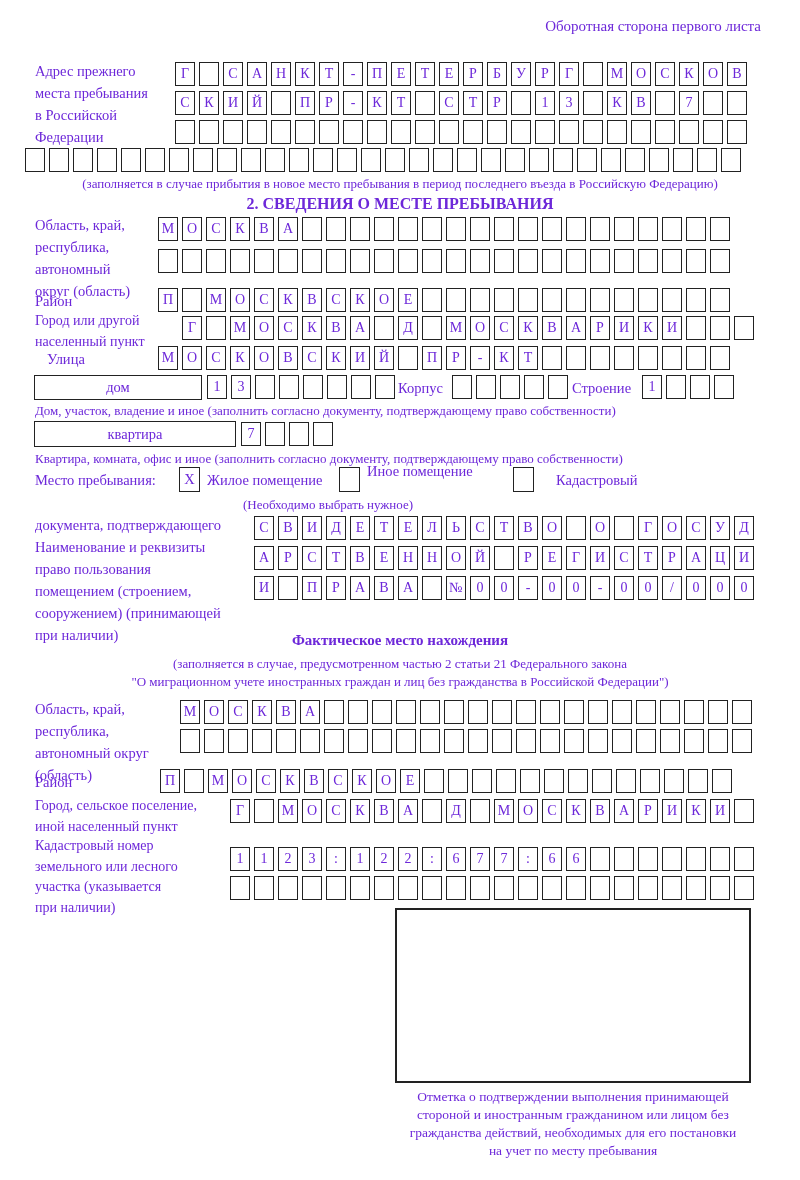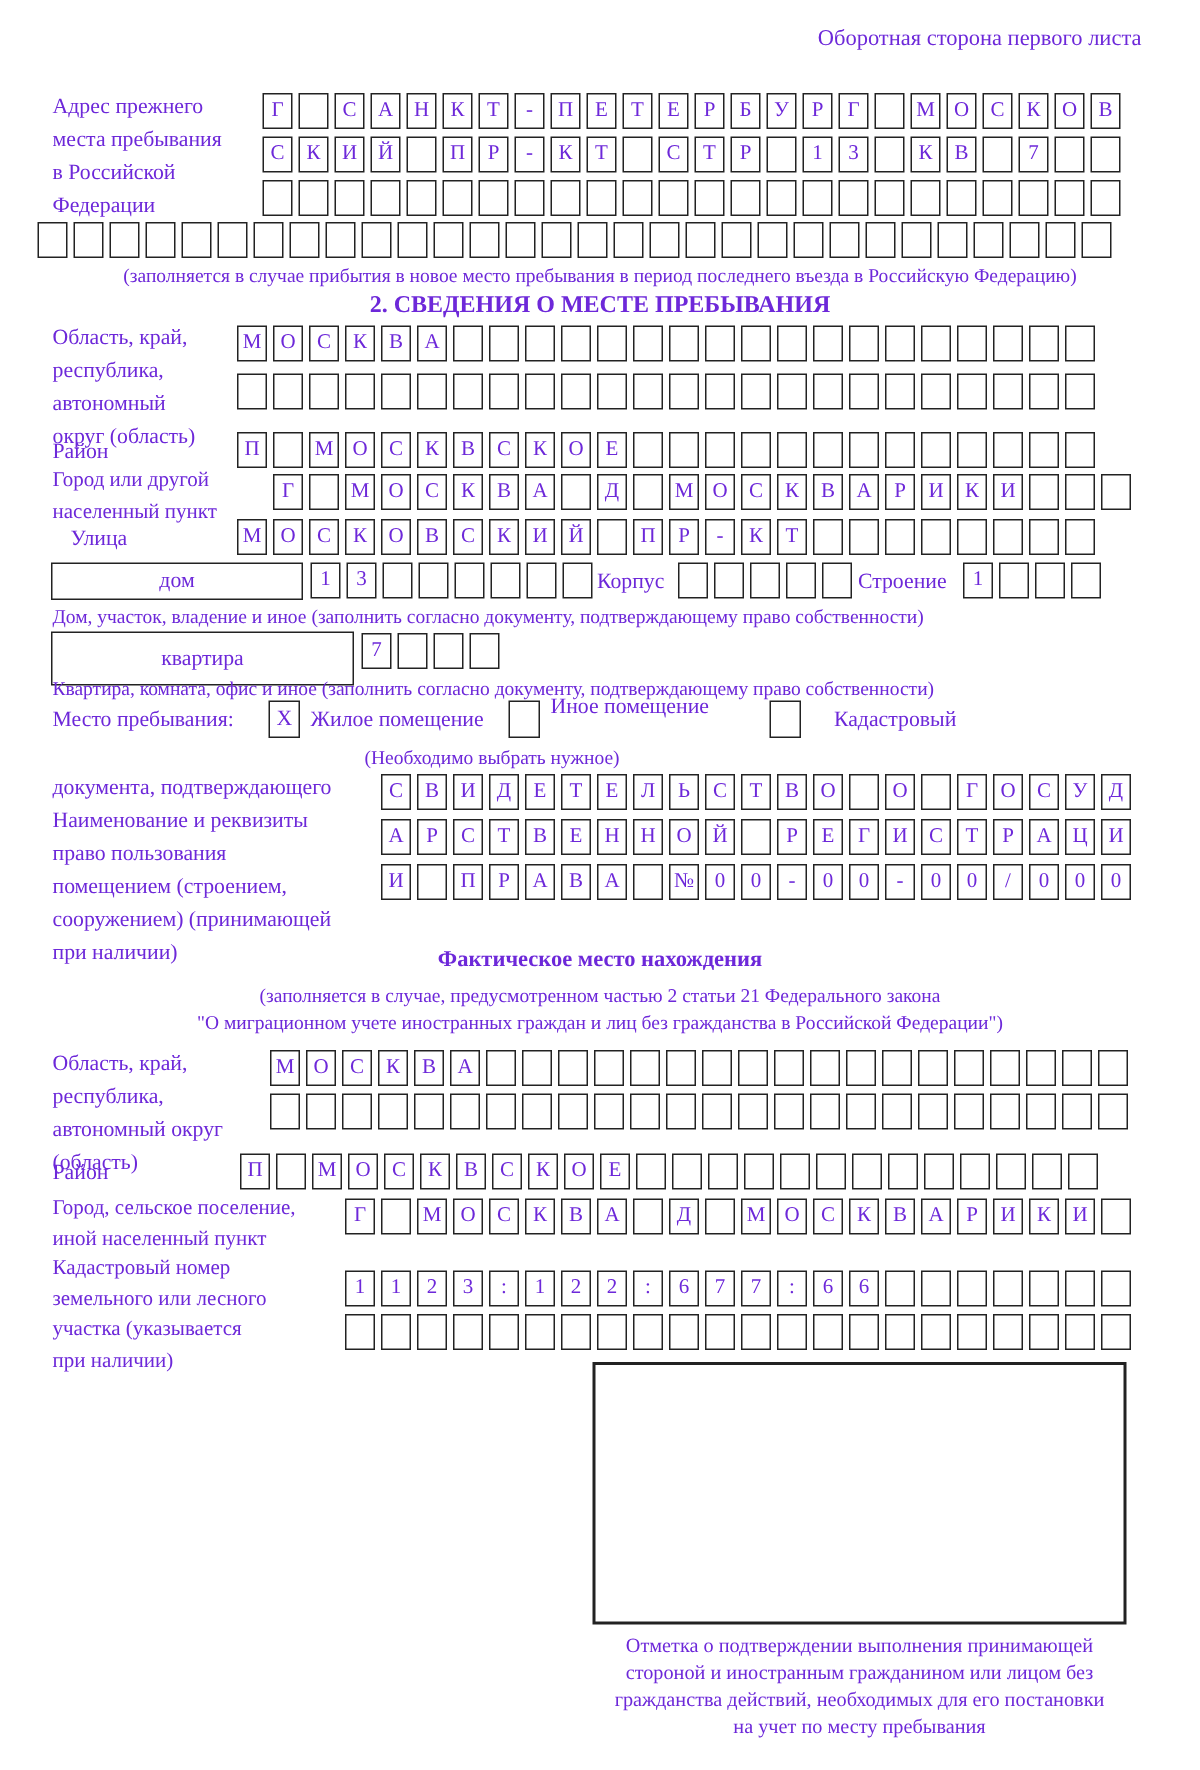--- a/index.html
+++ b/index.html
@@ -315,21 +315,21 @@
     </div>
   <div class="abs lbl" style="left:572px;top:377px;">Строение</div>
   <div class="cellrow" style="left:642px;top:375px;">
       <span class="cell">1</span>
       <span class="cell"></span>
       <span class="cell"></span>
       <span class="cell"></span>
     </div>
   <div class="abs note" style="left:35px;top:403px;">Дом, участок, владение и иное (заполнить согласно документу, подтверждающему право собственности)</div>
 
-  <div class="widebox" style="left:34px;top:421px;width:202px;height:36px;">квартира</div>
+  <div class="widebox" style="left:34px;top:421px;width:202px;height:26px;">квартира</div>
   <div class="cellrow" style="left:241px;top:422px;">
       <span class="cell">7</span>
       <span class="cell"></span>
       <span class="cell"></span>
       <span class="cell"></span>
     </div>
   <div class="abs note" style="left:35px;top:451px;">Квартира, комната, офис и иное (заполнить согласно документу, подтверждающему право собственности)</div>
 
   <div class="abs lbl" style="left:35px;top:469px;">Место пребывания:</div>
   <div class="cb" style="left:179px;top:467px;">X</div>

